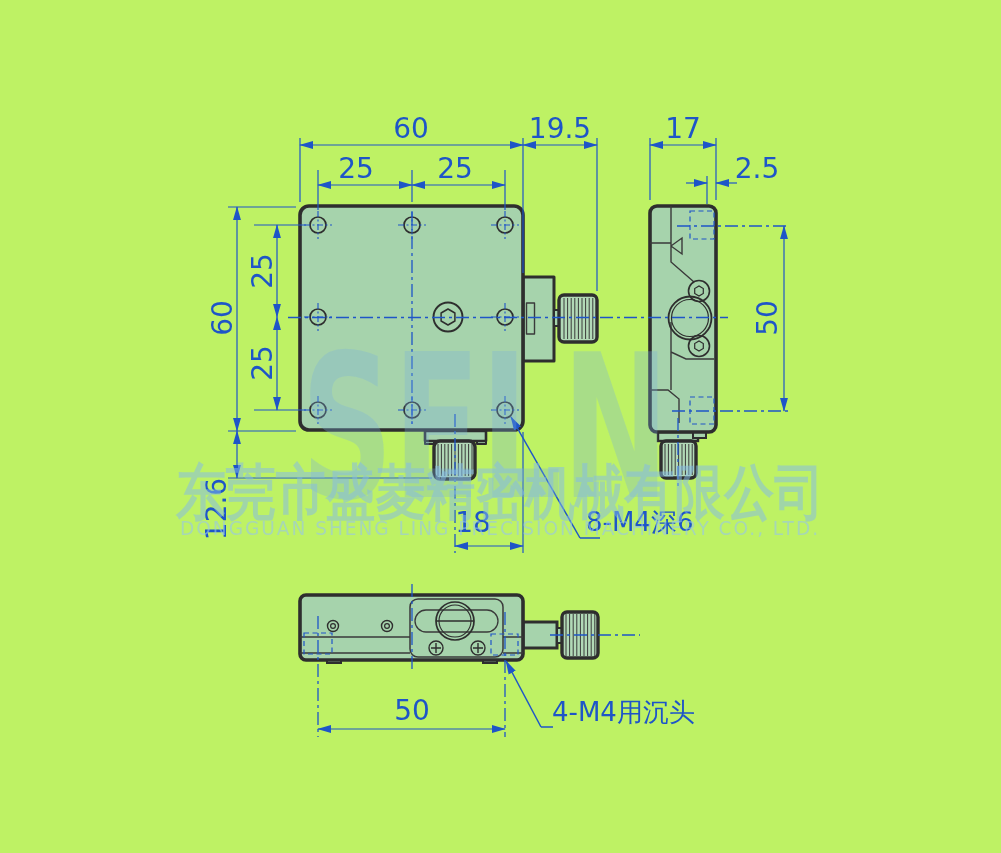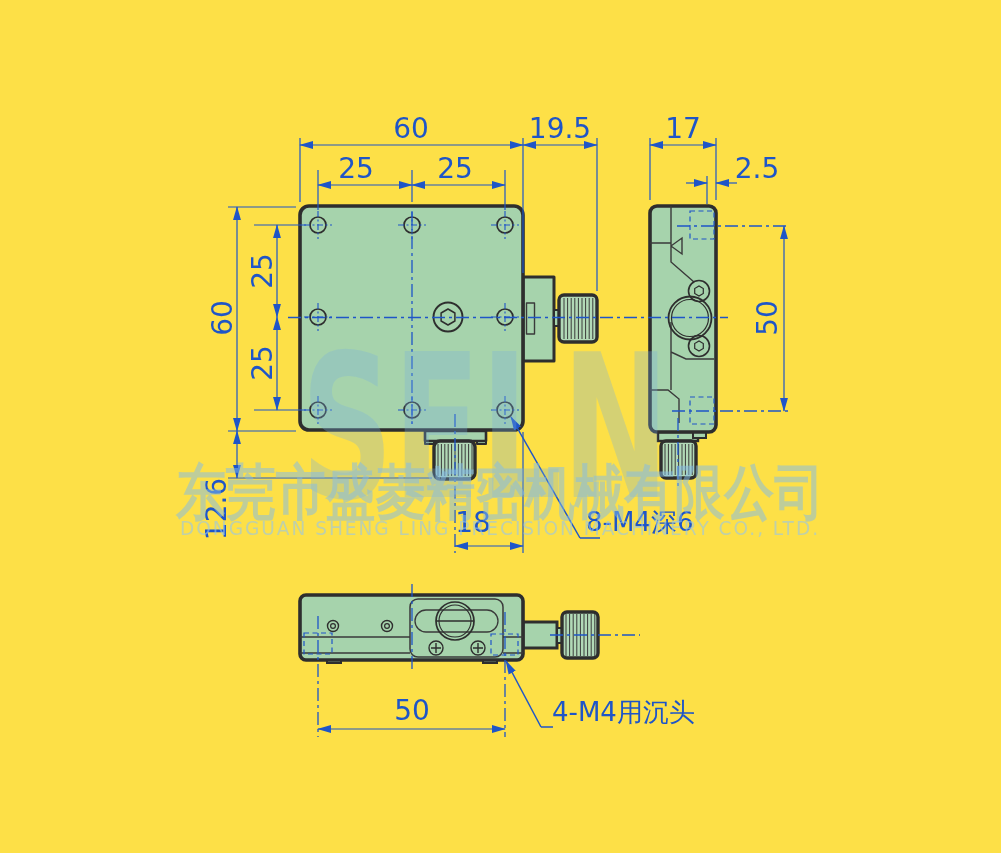--- a/index.html
+++ b/index.html
@@ -1,16 +1,16 @@
 <!DOCTYPE html>
 <html><head>
 <meta charset="utf-8">
 <style>
   html,body{margin:0;padding:0;background:#ffffff;}
-  .canvas{position:relative;width:1001px;height:853px;background:#fde047;overflow:hidden;
+  .canvas{position:relative;width:1001px;height:853px;background:#bef264;overflow:hidden;
           font-family:"DejaVu Sans","Liberation Sans",sans-serif;}
   svg{position:absolute;left:0;top:0;}
   svg text{font-family:"DejaVu Sans","Liberation Sans",sans-serif;}
   .dimtxt{fill:#1e55c8;font-size:28px;}
   .calltxt{fill:#1e55c8;font-size:26px;}
   .wm-logo{fill:#79b0dd;opacity:.30;font-weight:bold;}
   .wm-cn{fill:#85bce6;opacity:.52;font-weight:bold;}
   .wm-en{fill:#97c6ea;opacity:.60;letter-spacing:2px;}
 </style>
 </head>

